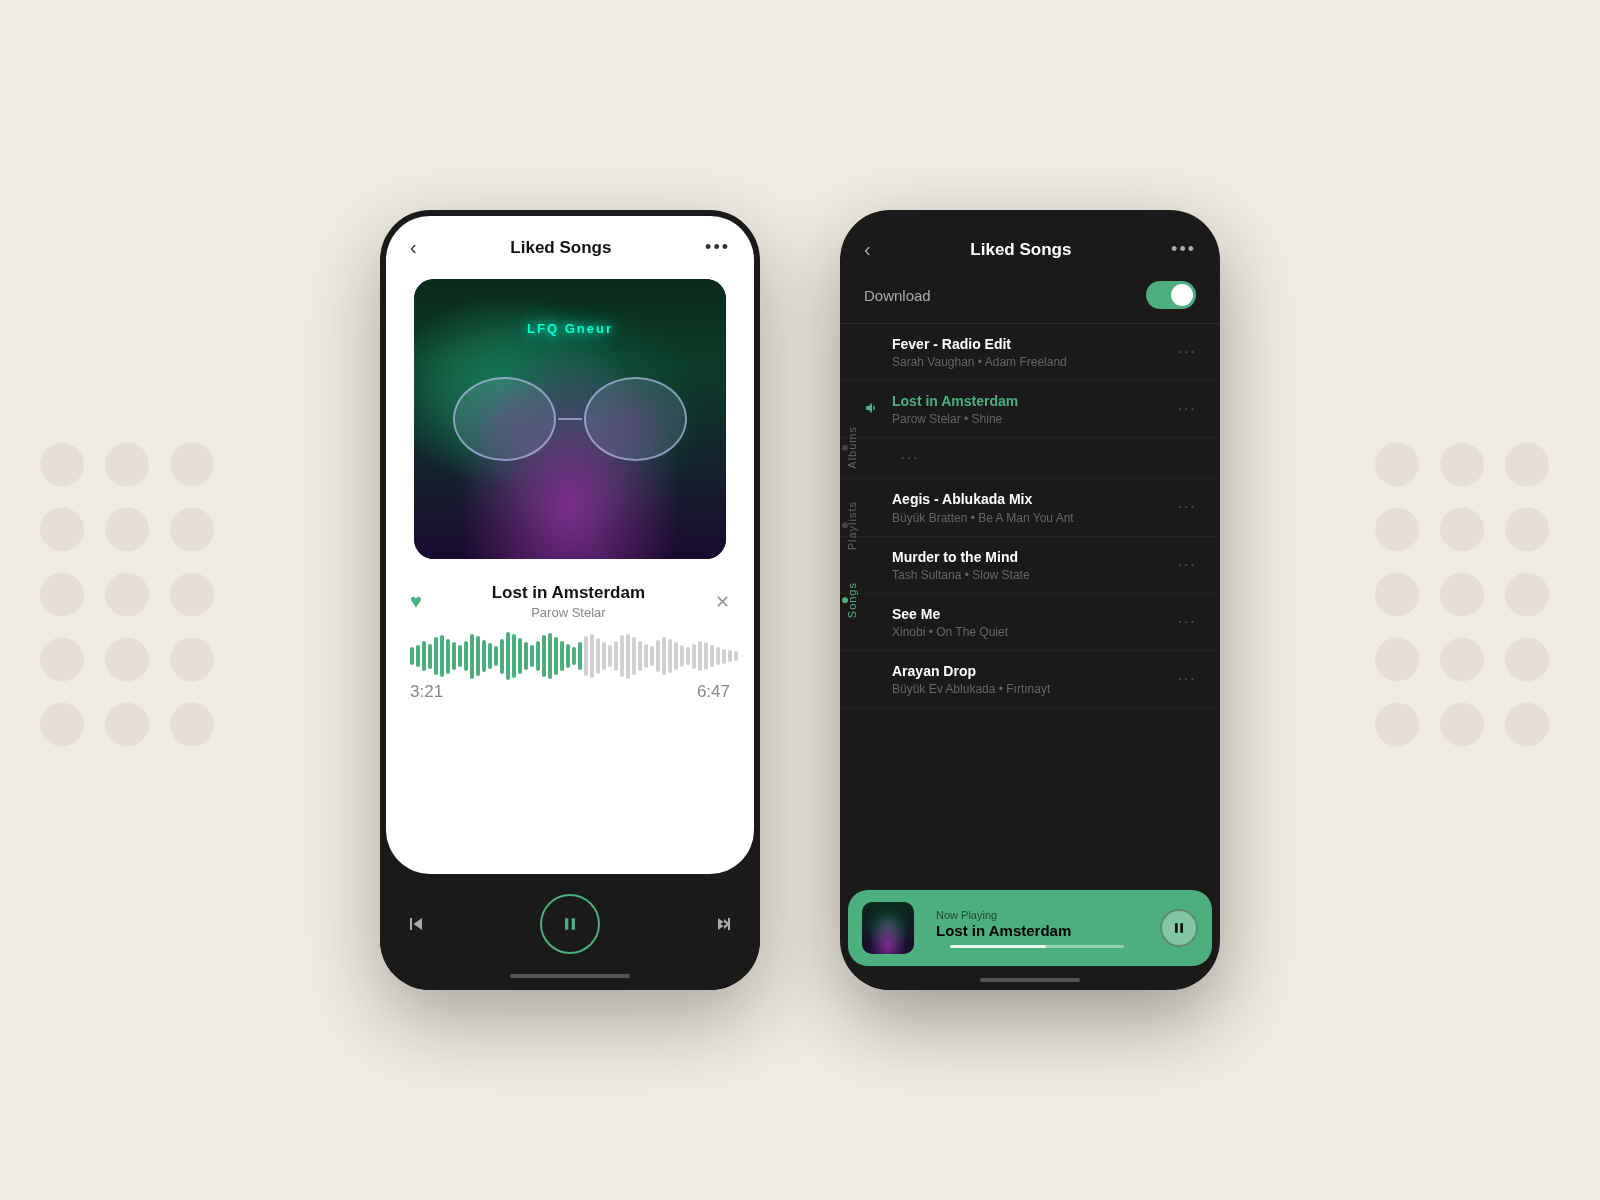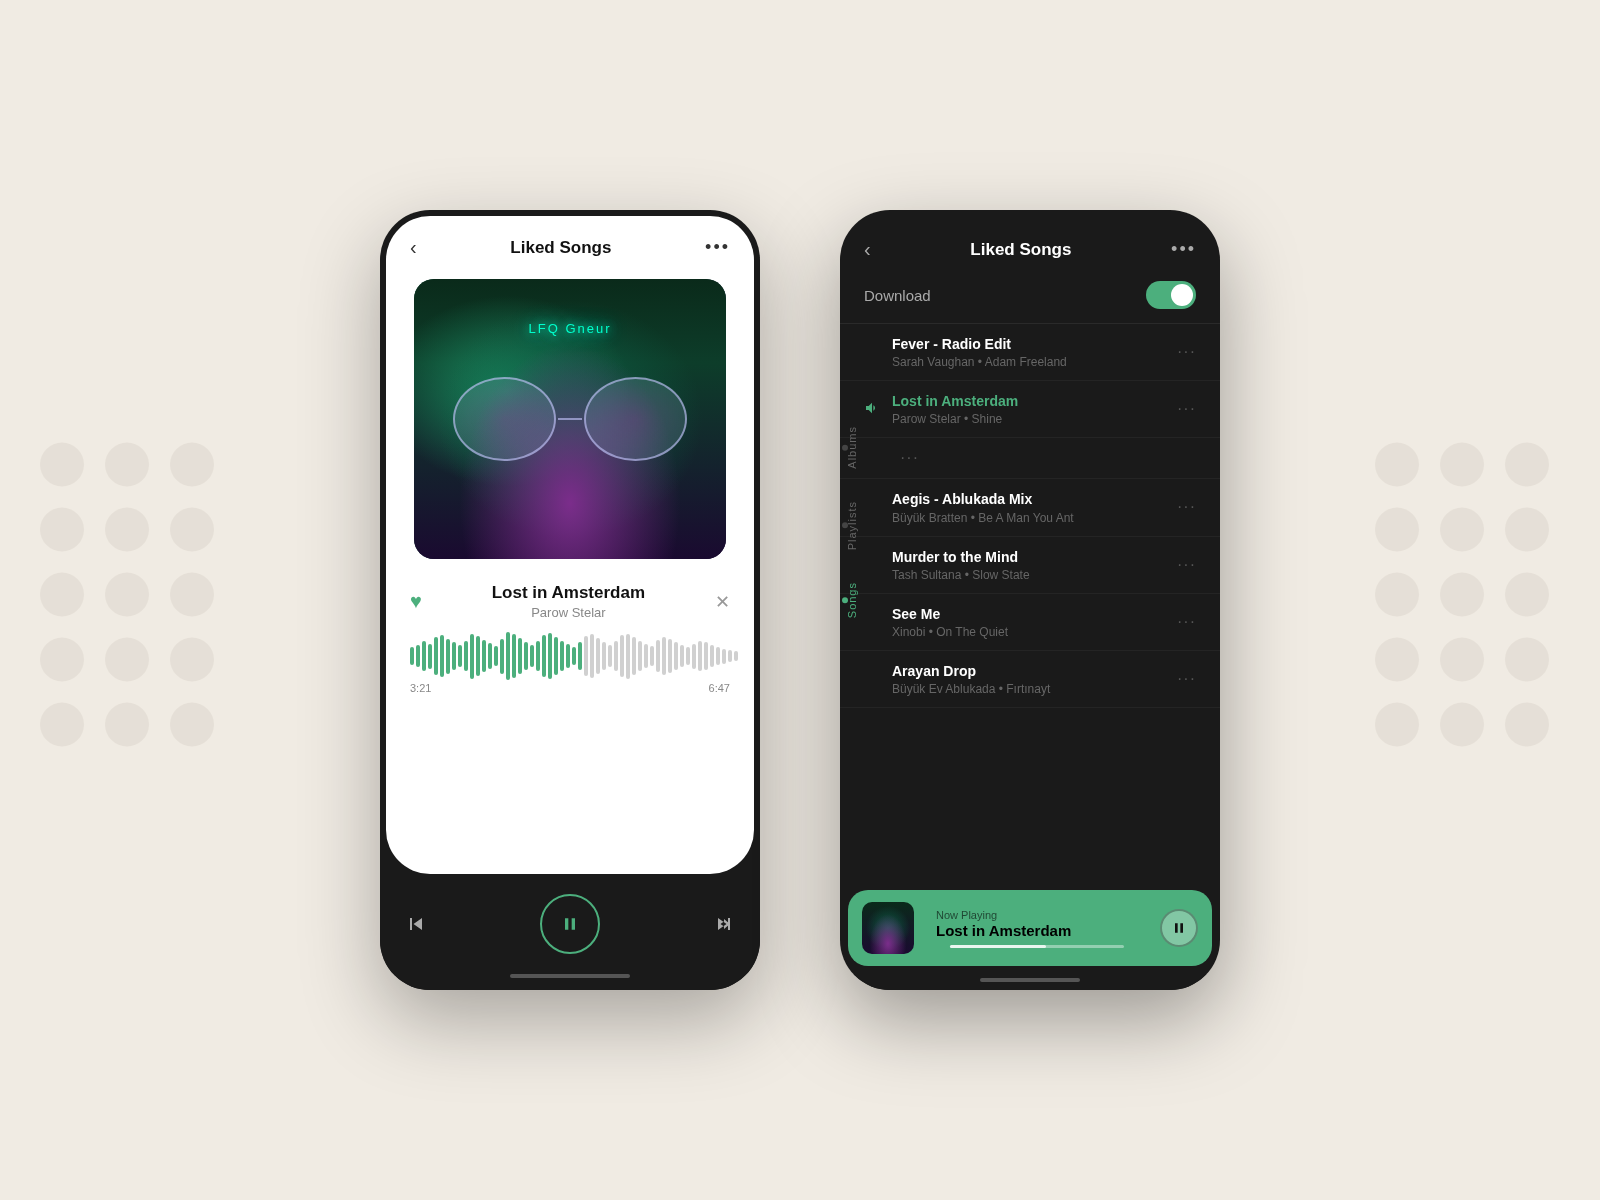--- a/index.html
+++ b/index.html
@@ -169,21 +169,21 @@
       transform: translateY(-50%);
     }
 
     .neon-text {
       position: absolute;
       top: 15%;
       left: 50%;
       transform: translateX(-50%);
       color: #00ffcc;
       font-size: 13px;
-      font-weight: normal;
+      font-weight: bold;
       letter-spacing: 2px;
       text-shadow: 0 0 10px #00ffcc, 0 0 20px #00ffcc;
       white-space: nowrap;
       text-align: right;
     }
 
     .song-info {
       padding: 14px 24px 6px;
       display: flex;
       align-items: center;
@@ -229,21 +229,21 @@
 
     .waveform-bar {
       flex: 1;
       border-radius: 2px;
     }
 
     .time-labels {
       display: flex;
       justify-content: space-between;
       padding: 0 24px;
-      font-size: 11px;
+      font-size: 17px;
       color: #888;
     }
 
     .left-bottom {
       background: #1a1a1a;
       padding: 20px 24px 14px;
       display: flex;
       align-items: center;
       justify-content: space-between;
       flex: 0 0 auto;

